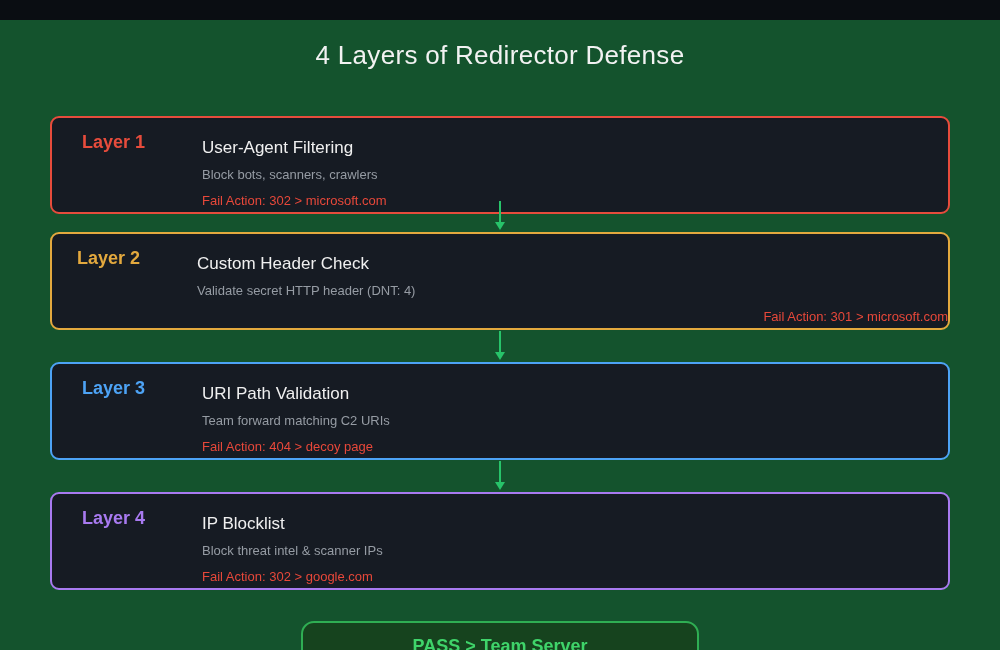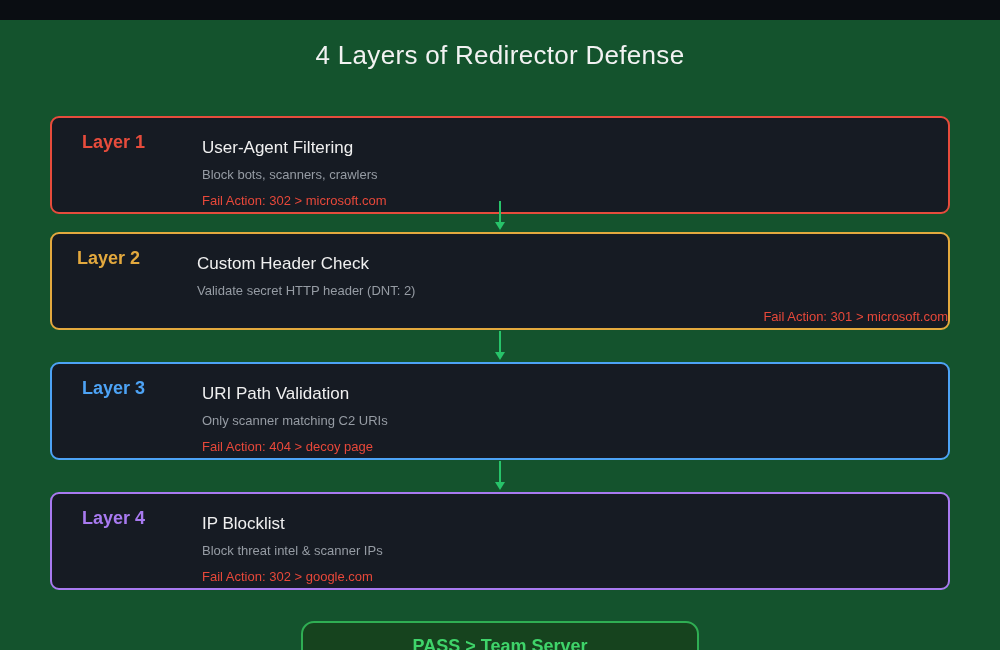--- a/index.html
+++ b/index.html
@@ -123,35 +123,35 @@
 
   <div class="arrow" style="top:181px">
     <div class="arrow-line" style="background-color: rgb(39, 196, 106);"></div>
     <div class="arrow-head" style="border-top-color: rgb(39, 196, 106);"></div>
   </div>
 
   <div class="layer-card" style="top: 212px; border-color: rgb(227, 169, 62); background-color: rgb(22, 27, 35);">
     <div class="layer-label" style="color: rgb(227, 169, 62); padding-left: 25px;">Layer 2</div>
     <div class="layer-content">
       <div class="layer-title">Custom Header Check</div>
-      <div class="layer-desc">Validate secret HTTP header (DNT: 2)</div>
+      <div class="layer-desc">Validate secret HTTP header (DNT: 4)</div>
       <div class="layer-fail" style="color: rgb(232, 72, 58); text-align: right;">Fail Action: 301 &gt; microsoft.com</div>
     </div>
   </div>
 
   <div class="arrow" style="top:311px">
     <div class="arrow-line" style="background-color: rgb(39, 196, 106);"></div>
     <div class="arrow-head" style="border-top-color: rgb(39, 196, 106);"></div>
   </div>
 
   <div class="layer-card" style="top: 342px; border-color: rgb(77, 163, 245); background-color: rgb(22, 27, 35);">
     <div class="layer-label" style="color: rgb(77, 163, 245);">Layer 3</div>
     <div class="layer-content">
       <div class="layer-title">URI Path Validation</div>
-      <div class="layer-desc">Only scanner matching C2 URIs</div>
+      <div class="layer-desc">Team forward matching C2 URIs</div>
       <div class="layer-fail" style="color: rgb(232, 72, 58);">Fail Action: 404 &gt; decoy page</div>
     </div>
   </div>
 
   <div class="arrow" style="top:441px">
     <div class="arrow-line" style="background-color: rgb(39, 196, 106);"></div>
     <div class="arrow-head" style="border-top-color: rgb(39, 196, 106);"></div>
   </div>
 
   <div class="layer-card" style="top: 472px; border-color: rgb(168, 122, 240); background-color: rgb(22, 27, 35);">

